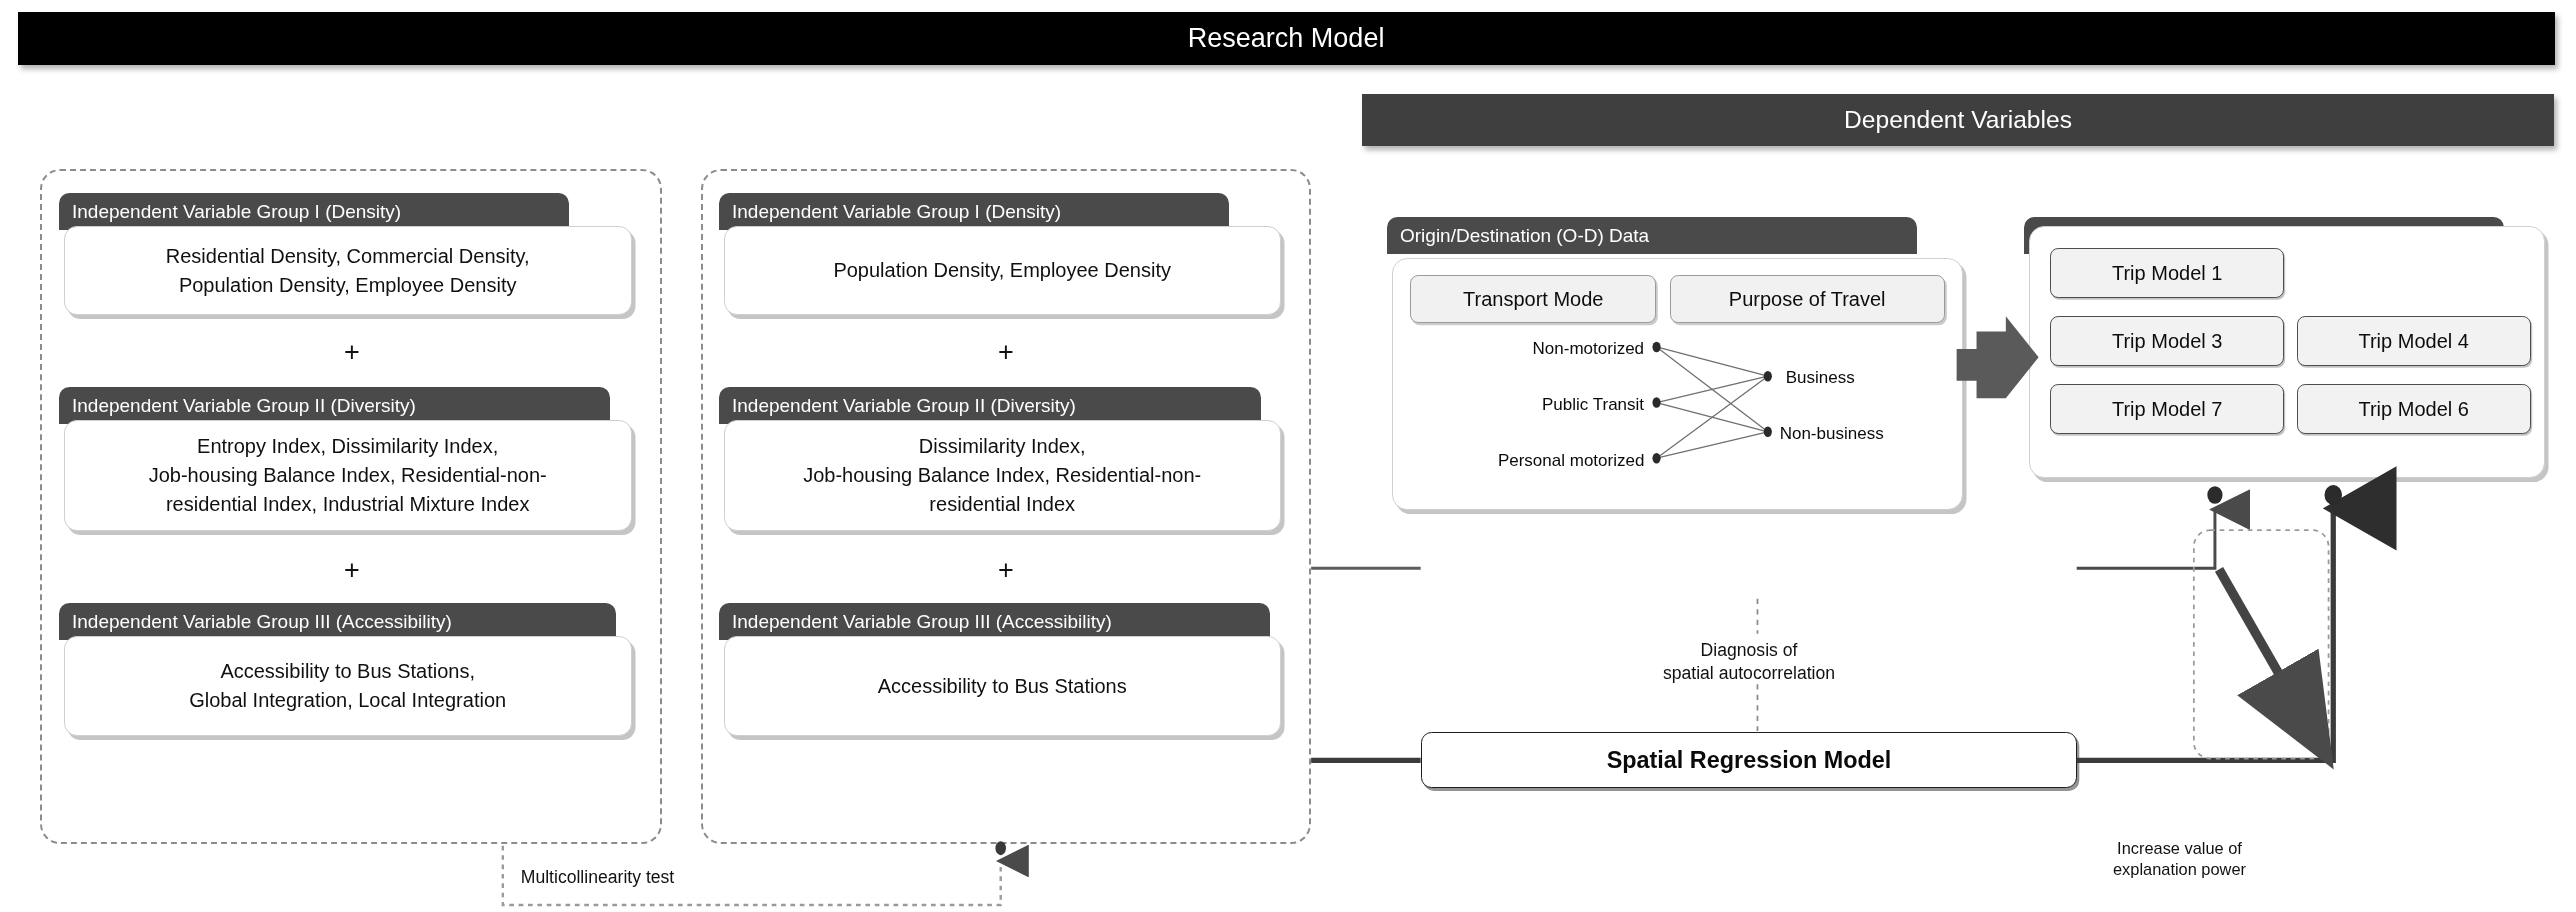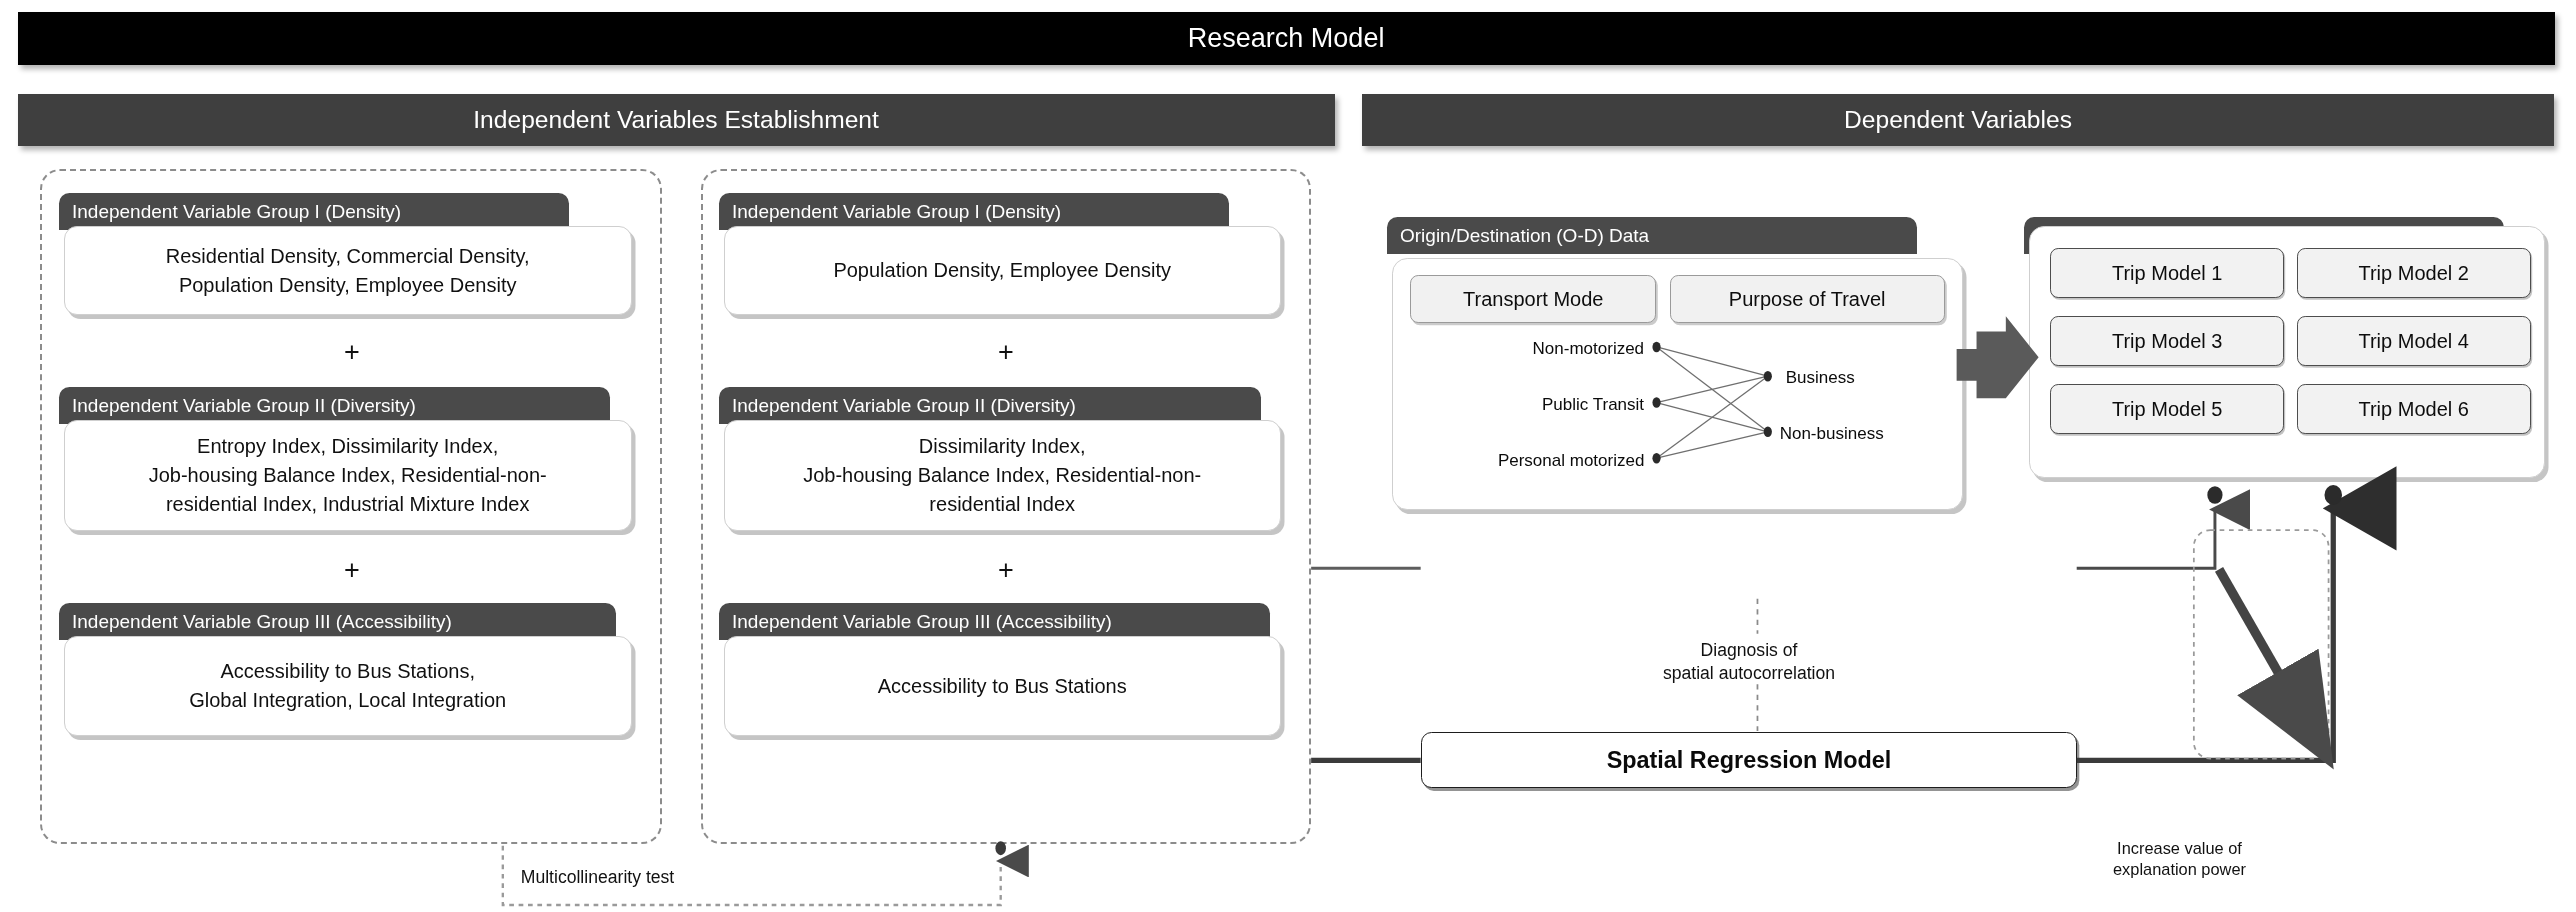--- a/index.html
+++ b/index.html
@@ -145,21 +145,20 @@
     pointer-events: none;
   }
 </style>
 </head>
 <body>
 
 <div id="root">
 
   <div class="title-bar" style="left:17.6px; top:11.7px; width:2537px; height:53px;">Research Model</div>
 
-  <div class="section-bar" style="left:17.6px; top:94px; width:1317px; height:52px;">Independent Variables Establishment</div>
   <div class="section-bar" style="left:1362px; top:94px; width:1192px; height:52px;">Dependent Variables</div>
 
   <div class="dashed-col" style="left:40px; top:169px; width:622px; height:675px;"></div>
 
   <div class="vgroup" style="left:59px; top:193px; width:586px; height:135px;">
     <div class="vgroup-head" style="width:510px; height:37px;">Independent Variable Group I (Density)</div>
     <div class="vgroup-body" style="left: 4.7px; top: 33px; width: 568px; height: 89px; white-space: pre-line;">Residential Density, Commercial Density,
 Population Density, Employee Density</div>
   </div>
   <div class="plus" style="left:59px; top:339px; width:586px;">+</div>
@@ -232,24 +231,23 @@
           <ellipse cx="640" cy="295" rx="7" ry="9"></ellipse>
         </g>
       </svg>
     </div>
   </div>
 
   <div class="panel" style="left:2024px; top:193px; width:527px; height:299px;">
     <div class="panel-head" style="width:480px; height:37px;">Dependent Variable (Travel Volume)</div>
     <div class="panel-body" style="left:4.7px; top:33px; width:516px; height:252px;">
       <div class="chip plain" style="left:20.5px;  top:21px;  width:234px; height:50px;">Trip Model 1</div>
-      <div class="chip plain" style="left:267px; top:21px;  width:234px; height:50px;">Trip Model 2</div>
       <div class="chip plain" style="left:20.5px;  top:89px; width:234px; height:50px;">Trip Model 3</div>
       <div class="chip plain" style="left:267px; top:89px; width:234px; height:50px;">Trip Model 4</div>
-      <div class="chip plain" style="left:20.5px;  top:157px; width:234px; height:50px;">Trip Model 5</div>
+      <div class="chip plain" style="left:20.5px;  top:157px; width:234px; height:50px;">Trip Model 7</div>
       <div class="chip plain" style="left:267px; top:157px; width:234px; height:50px;">Trip Model 6</div>
     </div>
   </div>
 
   <div class="reg-box" style="left:1421px; top:732px; width:656px; height:56px;font-weight:bold;">Spatial Regression Model</div>
 
   <div class="caption" style="left: 1573px; top: 639px; width: 352px; white-space: pre-line;">Diagnosis of
 spatial autocorrelation</div>
 
   <div class="caption small" style="left: 2027px; top: 838px; width: 305px; white-space: pre-line;">Increase value of

